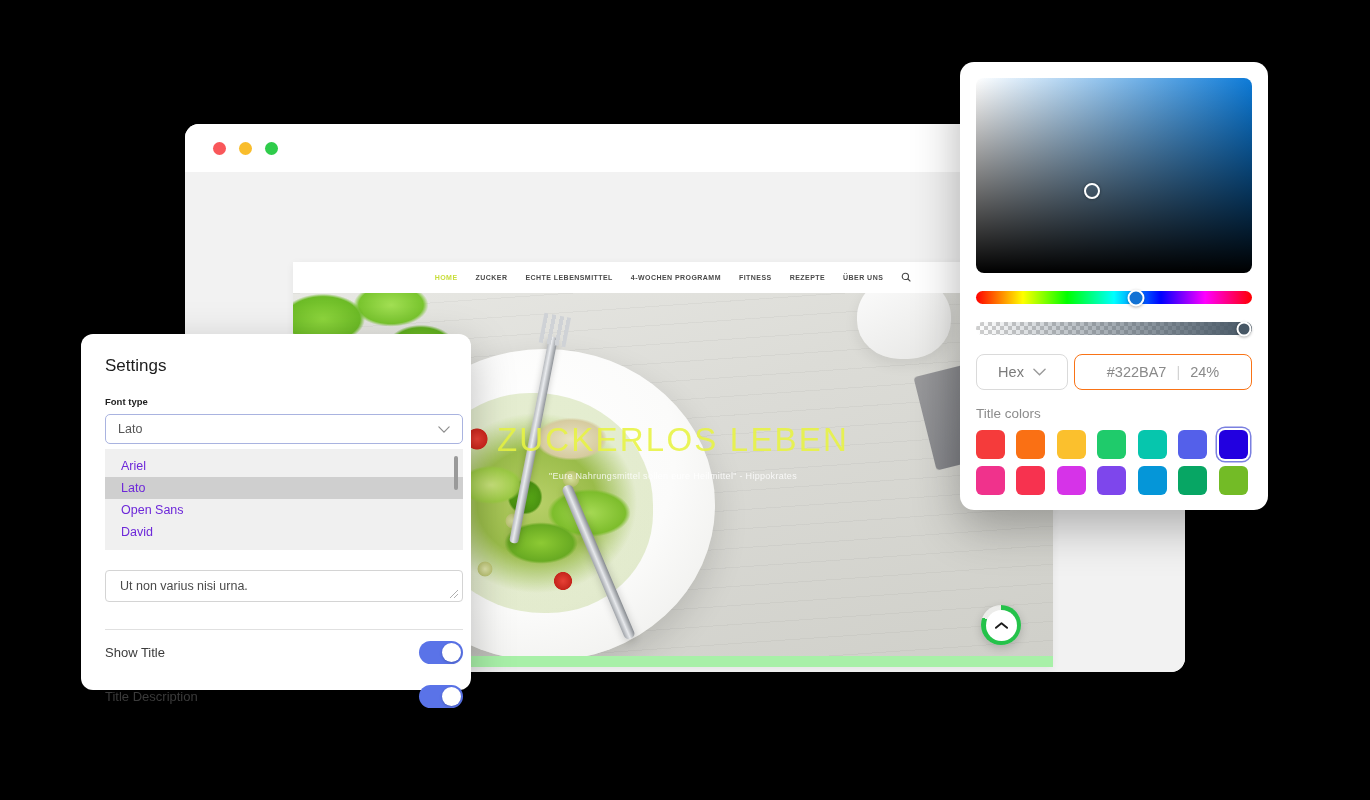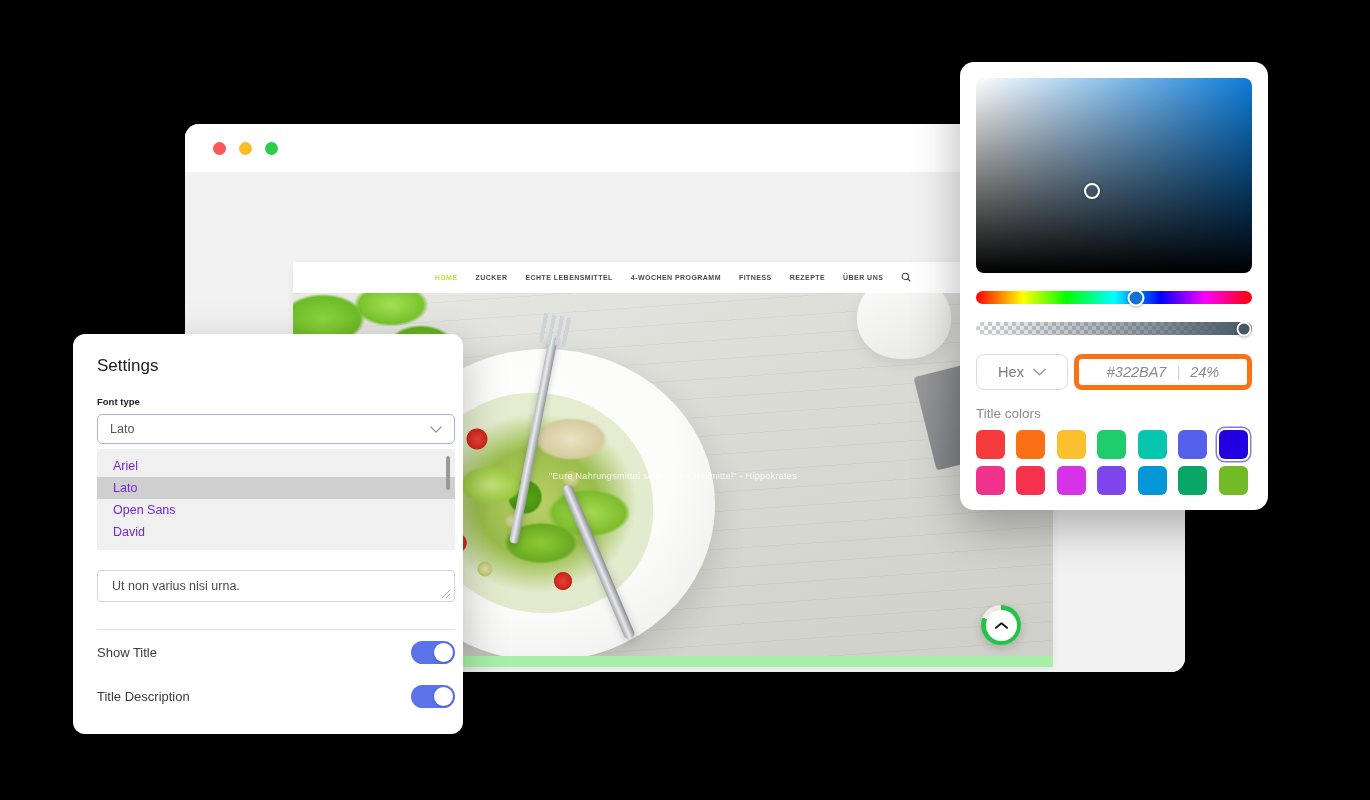--- a/index.html
+++ b/index.html
@@ -195,22 +195,22 @@
   }
   .progress-fill {
     height: 100%; width: 9%;
     background: #2ed04a;
     border-radius: 0 6px 6px 0;
   }
 
   
   .settings {
     position: absolute;
-    left: 73px; top: 334px;
-    width: 390px; height: 400px;
+    left: 81px; top: 334px;
+    width: 390px; height: 356px;
     background: #ffffff;
     border-radius: 12px;
     box-shadow: 0 14px 44px rgba(0,0,0,0.26);
     padding: 22px 8px 0 24px;
     z-index: 20;
   }
   .settings-title {
     font-size: 17px; color: #1c1c1c; font-weight: 400;
     margin-bottom: 20px;
   }
@@ -348,24 +348,23 @@
   }
   .hex-mode {
     width: 92px; height: 36px;
     border: 1px solid #dadada; border-radius: 8px;
     display: flex; align-items: center; justify-content: center;
     gap: 9px;
   }
   .hex-mode span { font-size: 14.5px; color: #7b7b7b; }
   .hex-value {
     flex: 1; height: 36px;
-    border: 5px solid #f97316; border-radius: 8px;
+    border: 1px solid #f97316; border-radius: 8px;
     display: flex; align-items: center; justify-content: center;
     gap: 10px;
-    font-style: italic;
   }
   .hex-value span { font-size: 14.5px; color: #8a8a8a; }
   .hex-sep { color: #d2d2d2 !important; }
   .more-colors-label {
     margin-top: 16px;
     font-size: 13.5px; color: #8c8c8c;
   }
   .swatch-grid {
     margin-top: 9px;
     display: grid;
@@ -422,20 +421,21 @@
             <div class="cup"></div>
             <div class="napkin"></div>
             <div class="pan"></div>
             <div class="plate"></div>
             <div class="salad"></div>
             <div class="fork"></div>
             <div class="knife"></div>
           </div>
 
           <div class="hero-overlay">
+            <div class="hero-title" style="color: rgb(232, 244, 66);">ZUCKERLOS LEBEN</div>
             <div class="hero-sub">"Eure Nahrungsmittel sollen eure Heilmittel" - Hippokrates</div>
           </div>
 
           <div class="scroll-top" style="background: conic-gradient(rgb(36, 194, 74) 0deg, rgb(36, 194, 74) 291.6deg, rgba(255, 255, 255, 0.6) 291.6deg, rgba(255, 255, 255, 0.6) 360deg);">
             <div class="scroll-top-inner">
               <svg width="13" height="9" viewBox="0 0 14 9" fill="none" stroke="#1c1c1c" stroke-width="2" stroke-linecap="round" stroke-linejoin="round">
                 <polyline points="1,7 7,2 13,7"></polyline>
               </svg>
             </div>
           </div>

